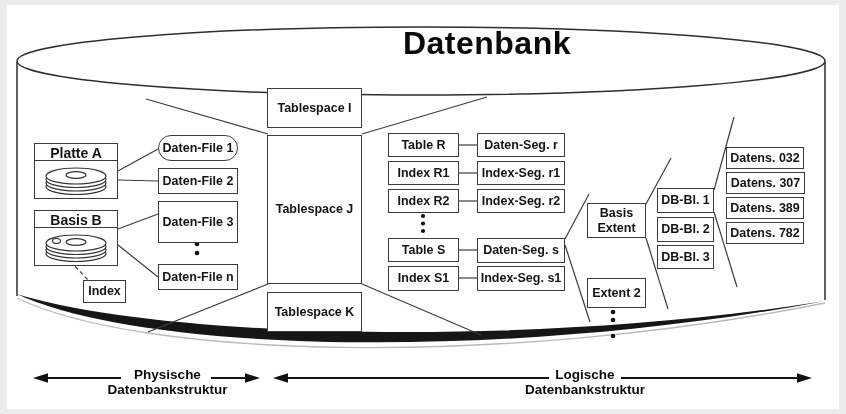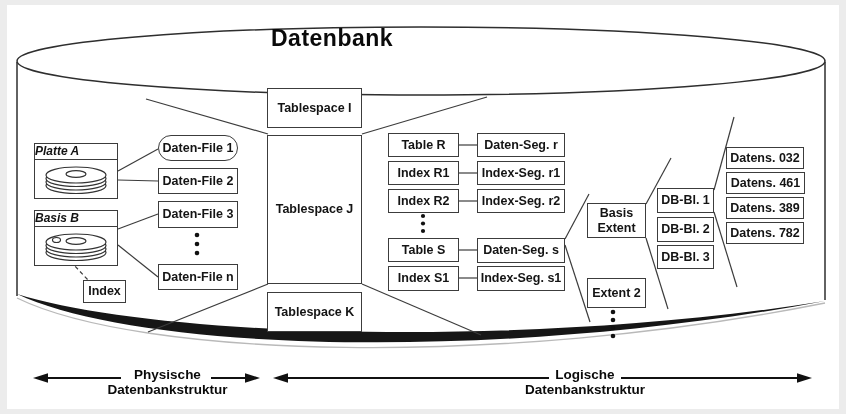--- a/index.html
+++ b/index.html
@@ -9,26 +9,26 @@
   }
   .box{
     position:absolute;box-sizing:border-box;background:#fff;
     border:1.4px solid #3c3c3c;
     display:flex;align-items:center;justify-content:center;text-align:center;
     font-weight:bold;font-size:12.5px;line-height:1.15;color:#141414;
   }
   .platte{flex-direction:column;justify-content:flex-start;padding:0;}
   .platte-title{
     width:100%;box-sizing:border-box;border-bottom:1.4px solid #3c3c3c;
-    font-weight:bold;font-size:12px;text-align:left;padding-top:1px;height:17px;font-style:italic;
+    font-weight:bold;font-size:14px;text-align:center;padding-top:1px;height:17px;
   }
   .disk-wrap{flex:1;width:100%;}
   .title{
-    position:absolute;left:271px;top:25px;width:300px;text-align:left;
-    font-size:23px;font-weight:bold;letter-spacing:0.5px;color:#0a0a0a;
+    position:absolute;left:271px;top:25px;width:300px;text-align:right;
+    font-size:32px;font-weight:bold;letter-spacing:0.5px;color:#0a0a0a;
   }
   .legend{
     position:absolute;text-align:center;font-weight:bold;font-size:13.5px;line-height:15px;color:#0a0a0a;
   }
   .bg{position:absolute;left:0;top:0;}
 </style>
 </head>
 <body>
 
 <div class="canvas">
@@ -133,21 +133,21 @@
         <ellipse cx="40" cy="14" rx="10" ry="3.4"></ellipse>
         <ellipse cx="20.5" cy="13" rx="4" ry="2.5"></ellipse>
       </svg>
     </div>
   </div>
 
   <div class="box" style="left:83px;top:280px;width:43px;height:23px;">Index</div>
 
   <div class="box" style="left:158px;top:135px;width:80px;height:26px;border-radius:13px;">Daten-File 1</div>
   <div class="box" style="left:158px;top:168px;width:80px;height:26px;">Daten-File 2</div>
-  <div class="box" style="left:158px;top:201px;width:80px;height:27px;">Daten-File 3</div>
+  <div class="box" style="left:158px;top:201px;width:80px;height:42px;">Daten-File 3</div>
   <div class="box" style="left:158px;top:264px;width:80px;height:26px;">Daten-File n</div>
 
   <div class="box" style="left:267px;top:88px;width:95px;height:40px;">Tablespace I</div>
   <div class="box" style="left:267px;top:135px;width:95px;height:149px;">Tablespace J</div>
   <div class="box" style="left:267px;top:292px;width:95px;height:40px;">Tablespace K</div>
 
   <div class="box" style="left:388px;top:133px;width:71px;height:24px;">Table R</div>
   <div class="box" style="left:388px;top:161px;width:71px;height:24px;">Index R1</div>
   <div class="box" style="left:388px;top:189px;width:71px;height:24px;">Index R2</div>
   <div class="box" style="left:388px;top:238px;width:71px;height:24px;">Table S</div>
@@ -160,21 +160,21 @@
   <div class="box" style="left:477px;top:266px;width:88px;height:25px;">Index-Seg. s1</div>
 
   <div class="box" style="left:587px;top:203px;width:59px;height:35px;padding:0 4px;">Basis Extent</div>
   <div class="box" style="left:587px;top:278px;width:59px;height:30px;">Extent 2</div>
 
   <div class="box" style="left:657px;top:188px;width:57px;height:25px;">DB-Bl. 1</div>
   <div class="box" style="left:657px;top:217px;width:57px;height:25px;">DB-Bl. 2</div>
   <div class="box" style="left:657px;top:245px;width:57px;height:24px;">DB-Bl. 3</div>
 
   <div class="box" style="left:726px;top:147px;width:78px;height:22px;">Datens. 032</div>
-  <div class="box" style="left:726px;top:172px;width:79px;height:22px;">Datens. 461</div>
+  <div class="box" style="left:726px;top:172px;width:79px;height:22px;">Datens. 307</div>
   <div class="box" style="left:726px;top:197px;width:78px;height:22px;">Datens. 389</div>
   <div class="box" style="left:726px;top:222px;width:78px;height:22px;">Datens. 782</div>
 
   <div class="legend" style="left:90px;top:367px;width:155px;text-align:center;">
     <div>Physische</div>
     <div>Datenbankstruktur</div>
   </div>
   <div class="legend" style="left:500px;top:367px;width:170px;">
     <div>Logische</div>
     <div>Datenbankstruktur</div>

